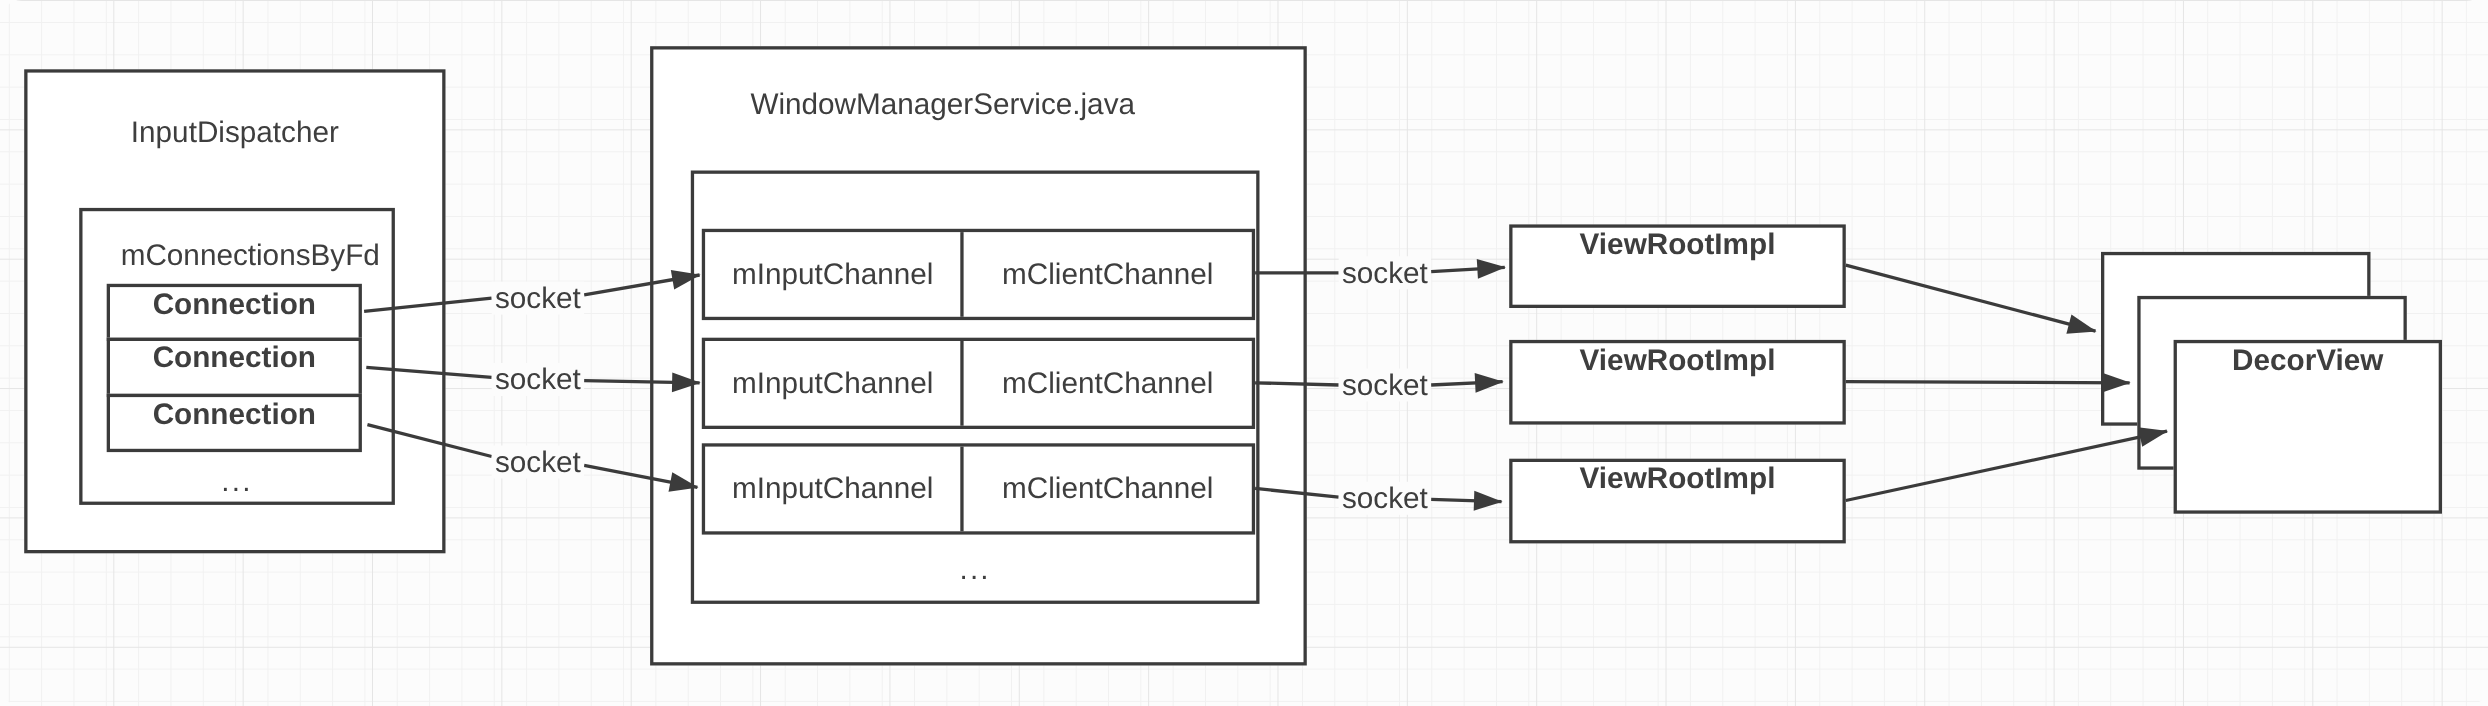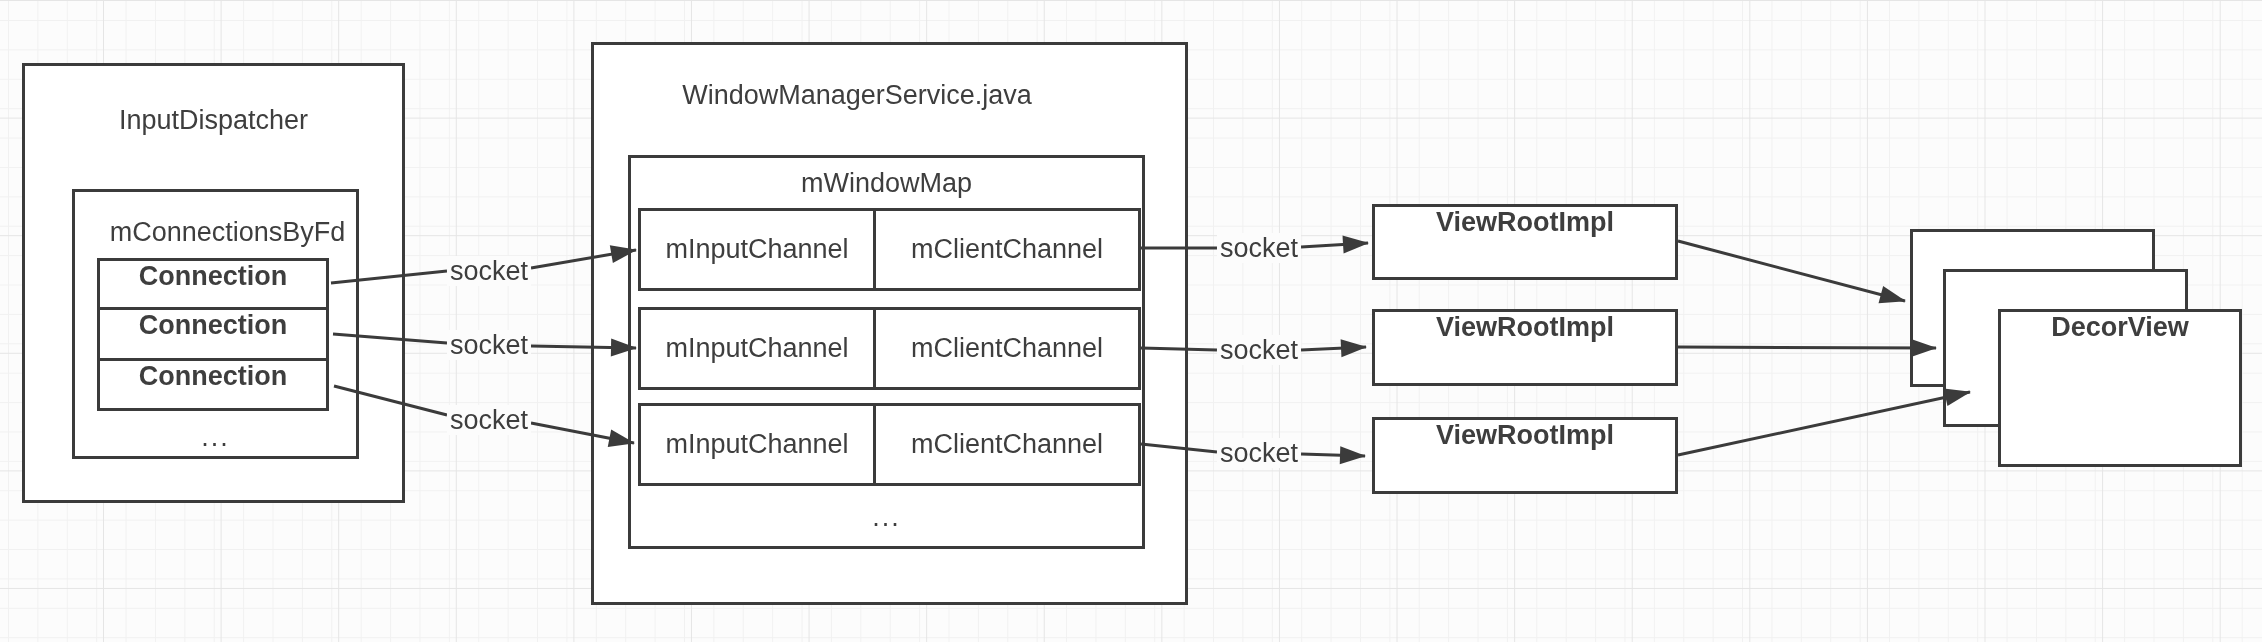--- a/index.html
+++ b/index.html
@@ -13,20 +13,21 @@
     background-image:
       linear-gradient(to right, var(--grid-major, #e5e5e5) 1px, transparent 1px),
       linear-gradient(to bottom, var(--grid-major, #e5e5e5) 1px, transparent 1px),
       linear-gradient(to right, var(--grid-minor, #f1f1f1) 1px, transparent 1px),
       linear-gradient(to bottom, var(--grid-minor, #f1f1f1) 1px, transparent 1px);
     background-size: 117.6px 117.6px, 117.6px 117.6px, 29.4px 29.4px, 29.4px 29.4px;
     background-position: 103px 0px, 103px 0px, 8px 20px, 8px 20px;
     font-family: "Liberation Sans", "DejaVu Sans", sans-serif;
     color: var(--text, #3e3e3e);
     font-size: 27px;
+    border-radius: 20px;
   }
   .box {
     position: absolute;
     box-sizing: border-box;
     background: var(--fill, #ffffff);
     border: 3px solid var(--border, #3b3b3b);
   }
   .center {
     display: flex;
     justify-content: center;
@@ -87,21 +88,20 @@
   </div>
   <div class="box center" style="left:97px; top:358px; width:232px; height:53px;">
     <span>Connection</span>
   </div>
   <div class="ellipsis" style="left:72px; top:423px; width:287px;">...</div>
 
   <div class="box" style="left:591px; top:42px; width:597px; height:563px;"></div>
   <div class="title" style="left:591px; top:79px; width:532px;">WindowManagerService.java</div>
 
   <div class="box" style="left:628px; top:155px; width:517px; height:394px;"></div>
-  <div class="title" style="left:628px; top:167px; width:517px;">mWindowMap</div>
 
   <div class="box rowbox" style="left:638px; top:208px; width:503px; height:83px;">
     <div class="cell-left">mInputChannel</div>
     <div class="cell-right">mClientChannel</div>
   </div>
   <div class="box rowbox" style="left:638px; top:307px; width:503px; height:83px;">
     <div class="cell-left">mInputChannel</div>
     <div class="cell-right">mClientChannel</div>
   </div>
   <div class="box rowbox" style="left:638px; top:403px; width:503px; height:83px;">
@@ -115,21 +115,21 @@
   </div>
   <div class="box center" style="left:1372px; top:309px; width:306px; height:77px;">
     <span>ViewRootImpl</span>
   </div>
   <div class="box center" style="left:1372px; top:417px; width:306px; height:77px;">
     <span>ViewRootImpl</span>
   </div>
 
   <div class="box" style="left:1910px; top:229px; width:245px; height:158px;"></div>
   <div class="box" style="left:1943px; top:269px; width:245px; height:158px;"></div>
-  <div class="box center" style="left:1976px; top:309px; width:244px; height:158px;margin-left:22px;">
+  <div class="box center" style="left:1976px; top:309px; width:244px; height:158px;">
     <span>DecorView</span>
   </div>
 
   <svg class="connectors" width="2262" height="642" viewBox="0 0 2262 642">
     <defs>
       <marker id="arrow" markerUnits="userSpaceOnUse" markerWidth="30" markerHeight="22" refX="26" refY="10" orient="auto">
         <path d="M1,1 L27,10 L1,19 Z"></path>
       </marker>
     </defs>
 

